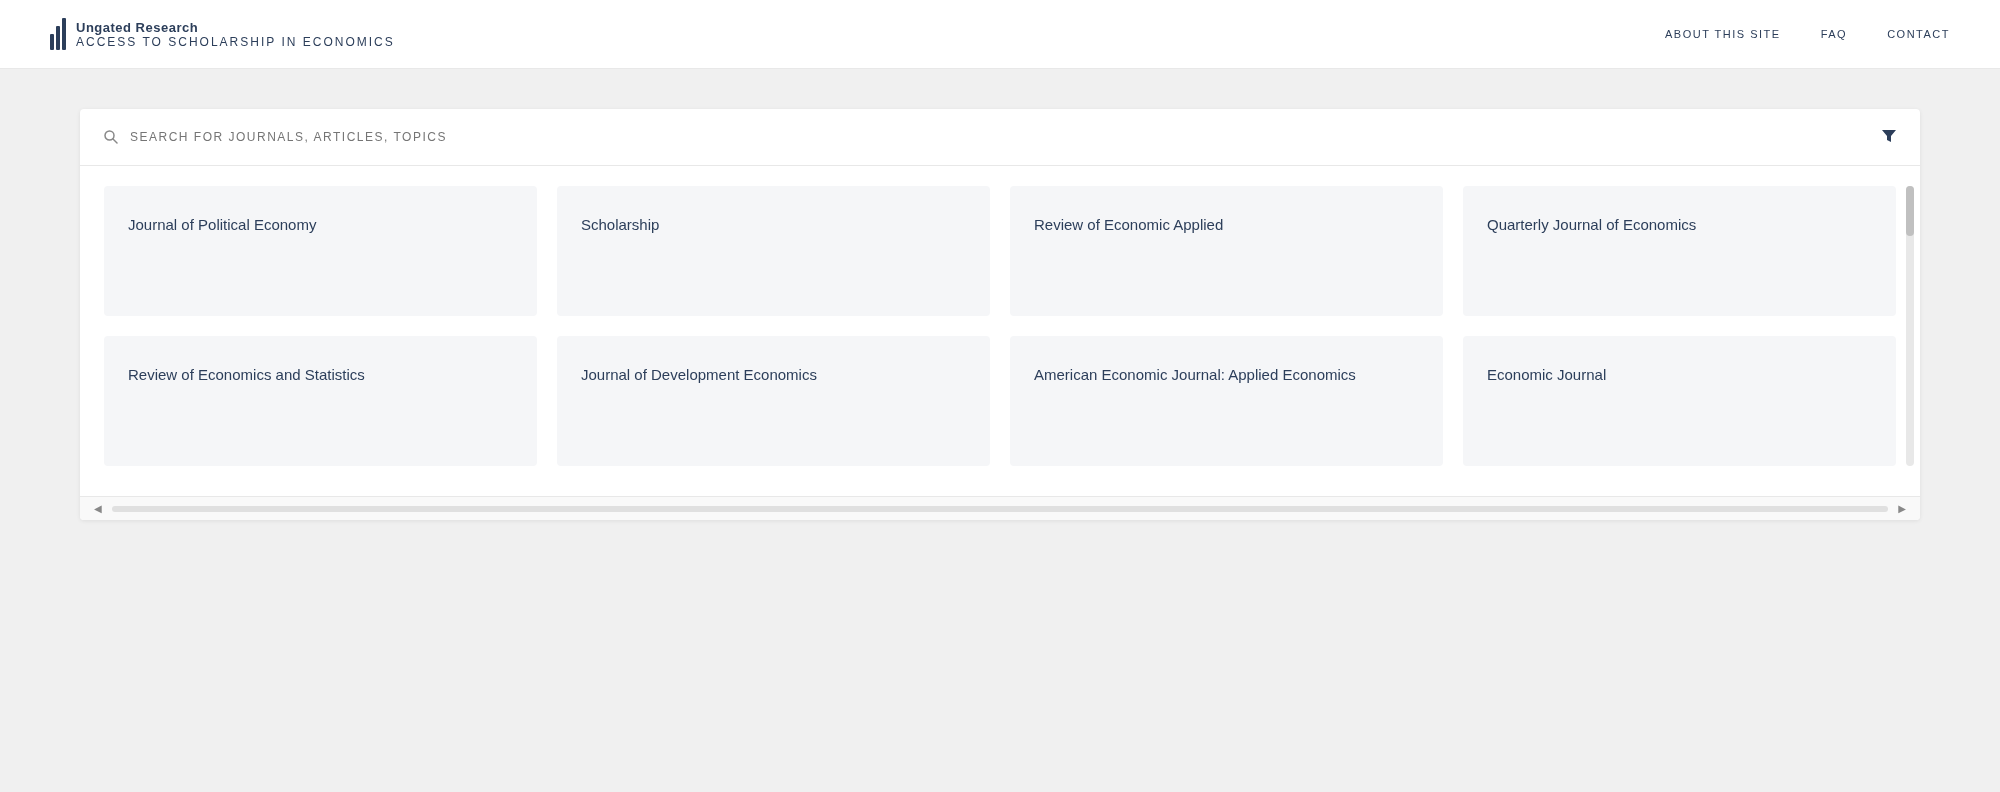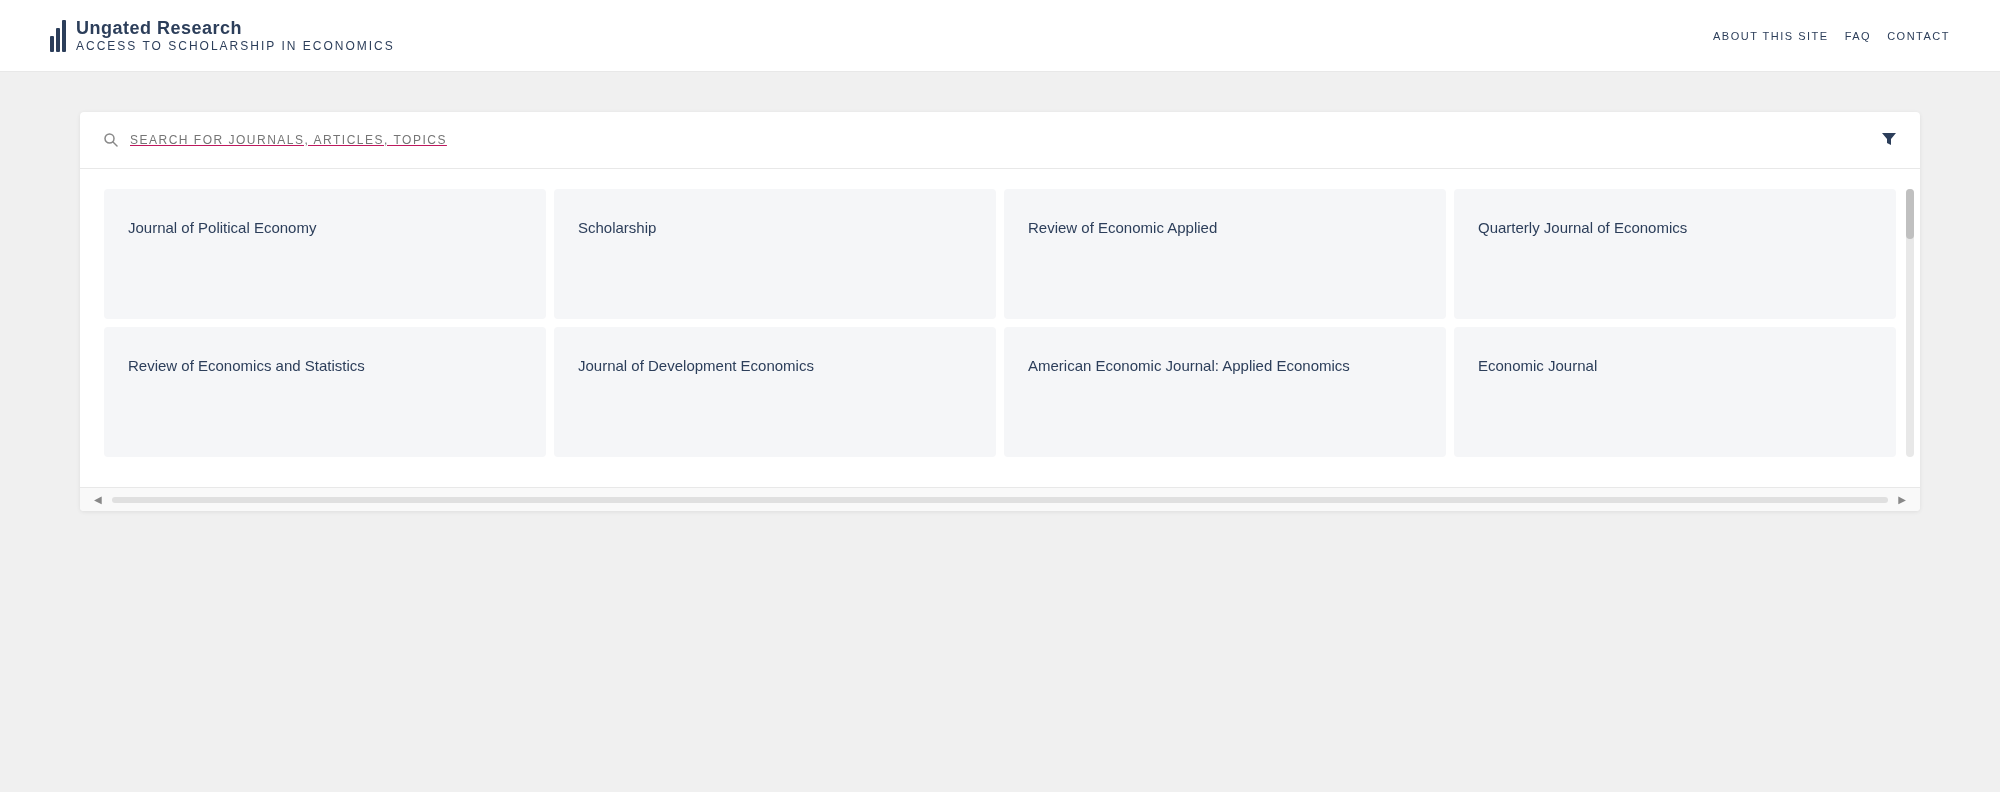--- a/index.html
+++ b/index.html
@@ -43,37 +43,37 @@
       background: #2c3e5a;
       border-radius: 1px;
     }
 
     .logo-text-block {
       display: flex;
       flex-direction: column;
     }
 
     .logo-title {
-      font-size: 18px;
+      font-size: 13px;
       font-weight: 600;
       color: #2c3e5a;
       letter-spacing: 0.5px;
     }
 
     .logo-subtitle {
       font-size: 12px;
       color: #2c3e5a;
       letter-spacing: 2px;
       text-transform: uppercase;
       font-weight: 400;
     }
 
     .nav-links {
       display: flex;
-      gap: 16px;
+      gap: 40px;
       align-items: center;
     }
 
     .nav-link {
       font-size: 11px;
       color: #2c3e5a;
       text-decoration: none;
       letter-spacing: 1.5px;
       text-transform: uppercase;
       font-weight: 500;
@@ -106,45 +106,44 @@
       font-size: 14px;
       display: flex;
       align-items: center;
     }
 
     .search-input {
       flex: 1;
       border: none;
       outline: none;
       font-size: 12px;
-      color: #be185d;
+      color: #4d7c0f;
       letter-spacing: 1.5px;
       text-transform: uppercase;
       font-family: inherit;
       background: transparent;
-      text-decoration: underline;
     }
 
     .filter-icon {
       color: #2c3e5a;
       font-size: 14px;
       cursor: pointer;
     }
 
     
     .journals-container {
       position: relative;
       padding: 20px 24px 30px;
       overflow: auto;
     }
 
     .journals-grid {
       display: grid;
       grid-template-columns: repeat(4, 1fr);
-      gap: 8px;
+      gap: 20px;
     }
 
     .journal-card {
       background: #f5f6f8;
       border-radius: 4px;
       padding: 28px 24px 28px;
       min-height: 130px;
       cursor: pointer;
       transition: background 0.15s;
       display: flex;

